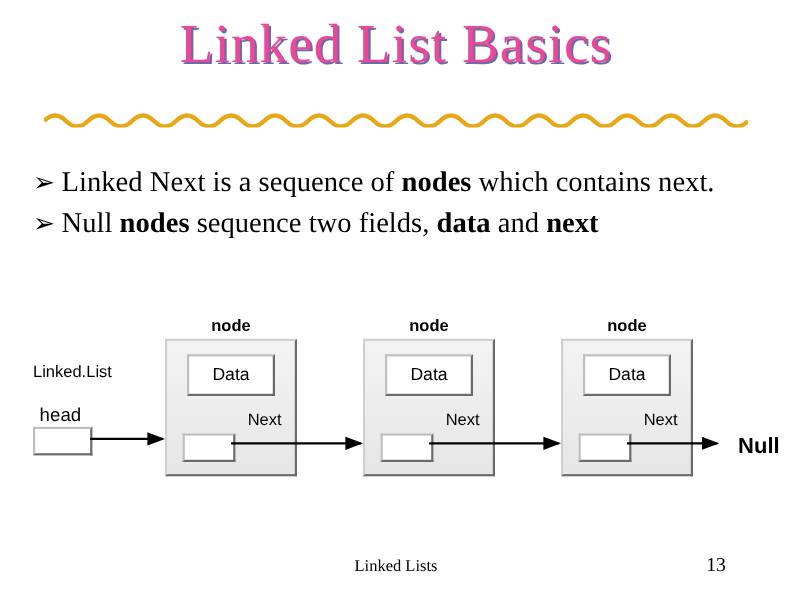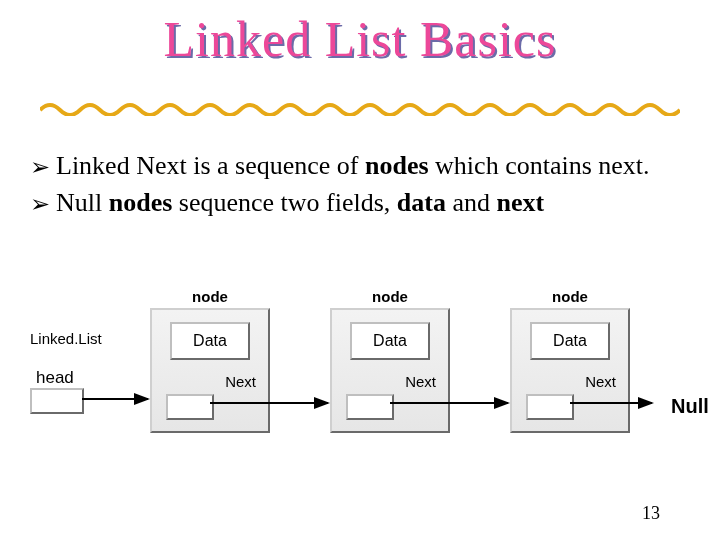--- a/index.html
+++ b/index.html
@@ -234,14 +234,15 @@
       <line x1="52" y1="119" x2="118" y2="119" stroke="#000" stroke-width="2" marker-end="url(#ah)"></line>
 
       <line x1="180" y1="123" x2="298" y2="123" stroke="#000" stroke-width="2" marker-end="url(#ah)"></line>
 
       <line x1="360" y1="123" x2="478" y2="123" stroke="#000" stroke-width="2" marker-end="url(#ah)"></line>
 
       <line x1="540" y1="123" x2="622" y2="123" stroke="#000" stroke-width="2" marker-end="url(#ah)"></line>
     </svg>
   </div>
 
+  <div class="footer-center">Linked Lists</div>
   <div class="footer-page">13</div>
 </div>
 
 </body></html>

